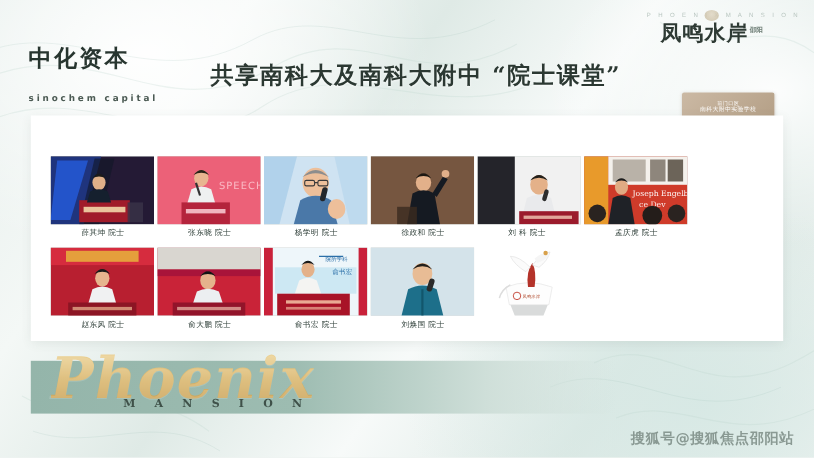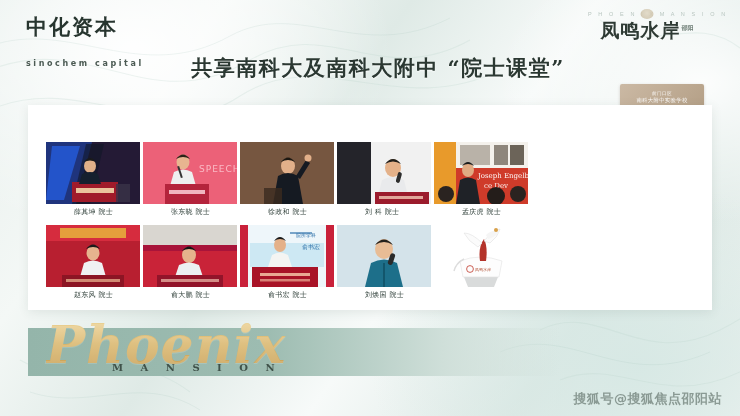--- a/index.html
+++ b/index.html
@@ -17,21 +17,21 @@
       linear-gradient(125deg,#e7efec 0%,#f4f8f6 22%,#dfeae6 40%,#f7faf9 58%,#dde9e5 78%,#eff4f2 100%);
   }
   
   .veins{position:absolute;inset:0;pointer-events:none;opacity:.55;}
   .veins svg{width:100%;height:100%;display:block;}
 
   
   .logo-left{position:absolute;left:26px;top:16px;}
   .logo-left .cn{
     font-family:"DejaVu Sans",sans-serif;
-    font-size:21px;font-weight:700;letter-spacing:2px;color:#27352f;line-height:1.1;
+    font-size:21px;font-weight:700;letter-spacing:2px;color:#27352f;line-height:1.1;margin-top:26px;
   }
   .logo-left .en{
     font-size:8px;letter-spacing:2.6px;color:#4b5a53;margin-top:20px;font-weight:700;
     font-family:"DejaVu Sans",sans-serif;
   }
 
   .logo-right{position:absolute;right:34px;top:8px;text-align:center;width:118px;}
   .logo-right .tiny{
     font-size:5.5px;letter-spacing:2.6px;color:#b9c6c0;white-space:nowrap;
     position:relative;height:12px;line-height:12px;
@@ -203,20 +203,38 @@
             <path d="M33,17 q7,-9 14,0 q-7,-4 -14,0" fill="#2c2218"></path>
             <path d="M31,30 q9,-5 18,0 l4,14 l-26,0 z" fill="#eef0f0"></path>
             <rect x="22" y="42" width="44" height="20" fill="#b4243c"></rect>
             <rect x="26" y="48" width="36" height="4" fill="#ffd9e0" opacity=".8"></rect>
             <rect x="36" y="24" width="2" height="12" fill="#333" transform="rotate(-18 37 30)"></rect>
           </svg>
         </div>
         <div class="cap">张东晓 院士</div>
       </div>
 
+      <div class="cell">
+        <div class="photo">
+          <svg viewBox="0 0 94 62">
+            <rect width="94" height="62" fill="#cfe3f2"></rect>
+            <path d="M0,0 L30,0 L14,62 L0,62 Z" fill="#a9cde8" opacity=".8"></path>
+            <path d="M64,0 L94,0 L94,62 L78,62 Z" fill="#b7d6ec" opacity=".7"></path>
+            <ellipse cx="47" cy="24" rx="12" ry="13.5" fill="#edbf9a"></ellipse>
+            <path d="M35,19 q12,-13 24,0 q-12,-7 -24,0" fill="#8d8d8d"></path>
+            <rect x="37" y="22" width="9" height="5" rx="1.5" fill="none" stroke="#3a3a3a" stroke-width="1"></rect>
+            <rect x="49" y="22" width="9" height="5" rx="1.5" fill="none" stroke="#3a3a3a" stroke-width="1"></rect>
+            <path d="M46,24 l3,0" stroke="#3a3a3a" stroke-width="1"></path>
+            <path d="M33,40 q14,-8 28,0 l6,22 l-40,0 z" fill="#4a78a8"></path>
+            <rect x="52" y="28" width="5" height="13" rx="2.4" fill="#22262b" transform="rotate(14 54 34)"></rect>
+            <ellipse cx="66" cy="48" rx="8" ry="9" fill="#edbf9a"></ellipse>
+          </svg>
+        </div>
+        <div class="cap">杨学明 院士</div>
+      </div>
 
       <div class="cell">
         <div class="photo">
           <svg viewBox="0 0 94 62">
             <rect width="94" height="62" fill="#6b4f3c"></rect>
             <rect width="94" height="62" fill="#7d5c43" opacity=".6"></rect>
             <ellipse cx="48" cy="24" rx="7" ry="8" fill="#e2b08a"></ellipse>
             <path d="M41,20 q7,-9 14,0 q-7,-4 -14,0" fill="#1d1812"></path>
             <path d="M38,34 q10,-6 20,0 l5,28 l-30,0 z" fill="#151a22"></path>
             <path d="M56,34 l10,-16 l4,3 l-10,16 z" fill="#151a22"></path>

